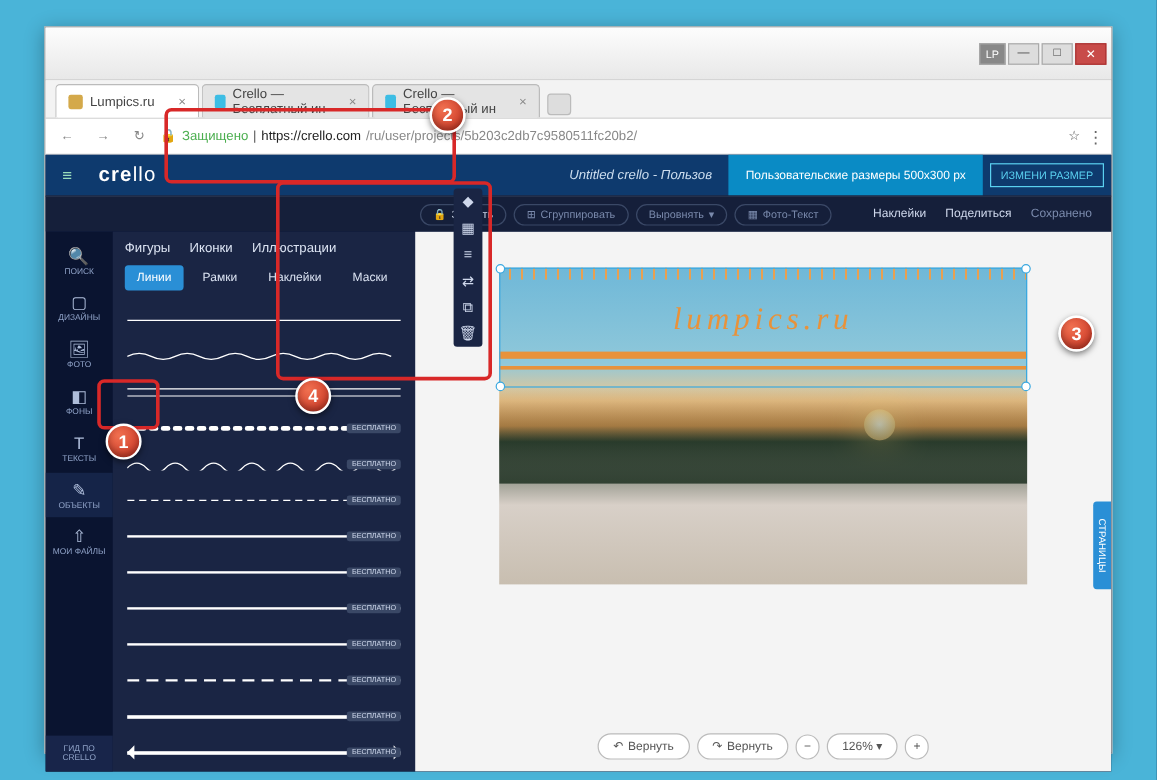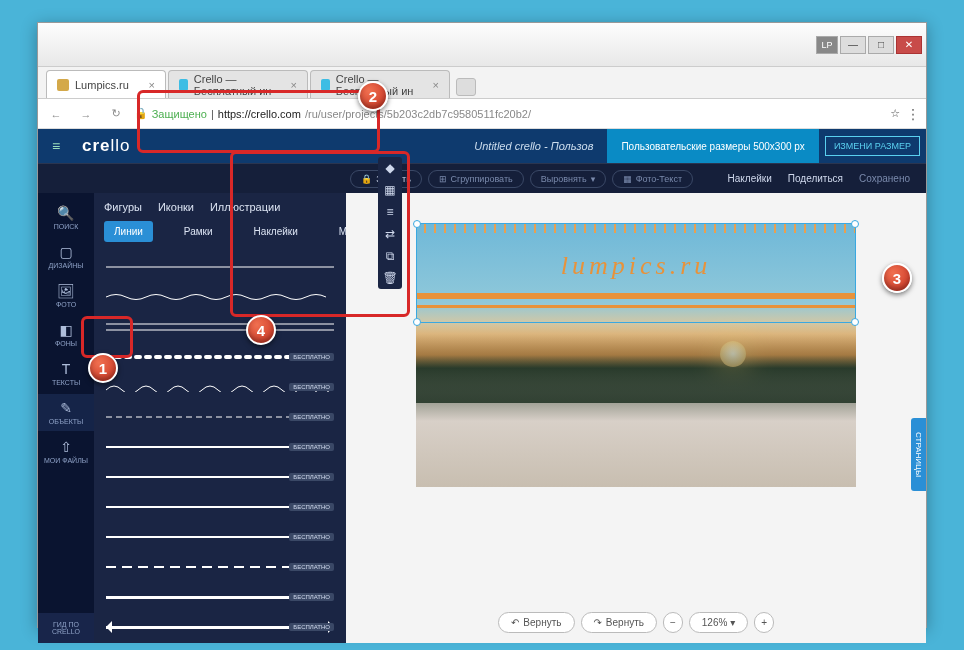--- a/index.html
+++ b/index.html
@@ -38,21 +38,21 @@
 .toolbar .spacer{flex:1}
 .right-links{display:flex;gap:16px;font-size:10px;color:#cfd8ec;margin-right:8px}
 .app-body{flex:1;display:flex;overflow:hidden}
 .leftnav{width:56px;background:#0a1430;display:flex;flex-direction:column;align-items:center;padding-top:6px;gap:2px}
 .nav-item{width:100%;padding:6px 0;text-align:center;color:#8fa2c7;font-size:7px}
 .nav-item .ico{font-size:14px;display:block;margin-bottom:2px;color:#aebdda}
 .nav-item.active{background:#152448}
 .guide{margin-top:auto;width:100%;padding:8px 4px;font-size:7px;color:#8fa2c7;background:#18254a;text-align:center}
 .panel{width:252px;background:#1a2544;display:flex;flex-direction:column;position:relative}
 .cat-tabs{padding:8px 10px 4px;display:flex;flex-wrap:wrap;gap:4px 16px;font-size:11px;color:#dbe3f2}
-.sub-tabs{padding:4px 10px 8px;display:flex;gap:21px;font-size:10px}
+.sub-tabs{padding:4px 10px 8px;display:flex;gap:6px;font-size:10px}
 .sub-tab{padding:5px 10px;border-radius:3px;color:#dbe3f2}
 .sub-tab.on{background:#2a8fd6;color:#fff}
 .lines{flex:1;overflow:hidden;padding:4px 12px}
 .line-row{height:26px;display:flex;align-items:center;position:relative;margin-bottom:4px}
 .free-tag{position:absolute;right:0;font-size:6px;background:#3a4866;color:#cfd8ec;padding:1px 4px;border-radius:2px}
 .arrow-line{height:3px;background:#fff;flex:1;position:relative}
 .arrow-line:before,.arrow-line:after{content:'';position:absolute;top:-5px;border:6px solid transparent}
 .arrow-line:before{left:-6px;border-right-color:#fff}
 .arrow-line:after{right:-6px;border-left-color:#fff}
 .canvas{flex:1;background:#f4f4f4;position:relative;display:flex;align-items:flex-start;justify-content:center;padding-top:30px}

